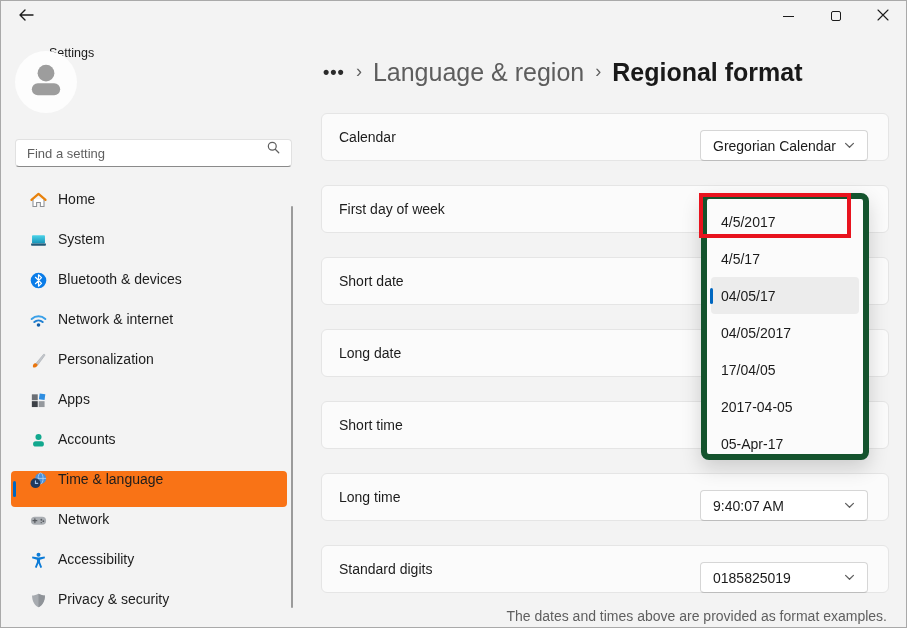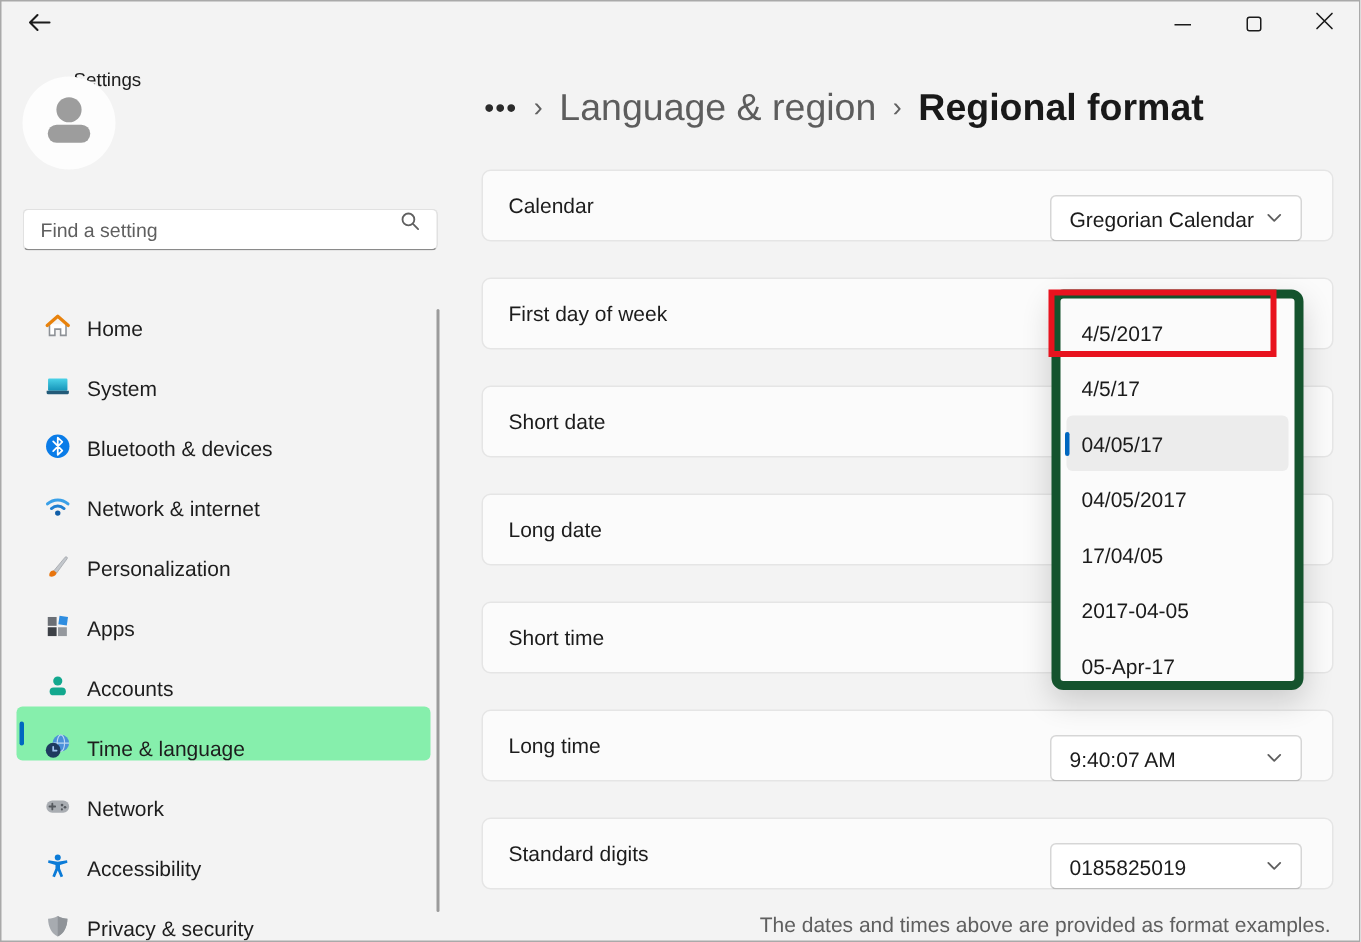--- a/index.html
+++ b/index.html
@@ -27,22 +27,22 @@
                background:#ffffff; border:1px solid #e1e1e1; border-bottom:1px solid #8a8a8a;
                border-radius:4px; display:flex; }
   .searchbox input { flex:1; border:none; outline:none; background:transparent;
                      font-family:"Liberation Sans", sans-serif;
                      font-size:13px; color:#1b1b1b; padding:0 6px 0 11px; }
   .searchbox input::placeholder { color:#5f5f5f; }
   .search-ico { margin-right:10px; display:flex; }
 
   .nav { position:absolute; left:10px; top:190px; width:276px; }
   .nav-item { position:relative; height:36px; margin-bottom:4px; border-radius:4px;
-              display:flex; align-items:flex-end; padding-left:18px; cursor:pointer; }
-  .nav-item.selected { background:#86efac; }
+              display:flex; align-items:flex-start; padding-left:18px; cursor:pointer; }
+  .nav-item.selected { background:#f97316; }
   .nav-item .pill { display:none; }
   .nav-item.selected .pill { display:block; position:absolute; left:2px; top:50%;
               transform:translateY(-50%); width:3px; height:16px; border-radius:2px; background:#0067c0; }
   .nav-ico { width:19px; height:19px; display:flex; margin-right:10px; flex:0 0 19px; }
   .nav-label { font-size:14px; color:#1d1d1d; white-space:nowrap; }
 
   .side-scrollbar { position:absolute; left:290px; top:205px; width:2px; height:402px;
                     background:#9b9b9b; border-radius:2px; }
 
   

